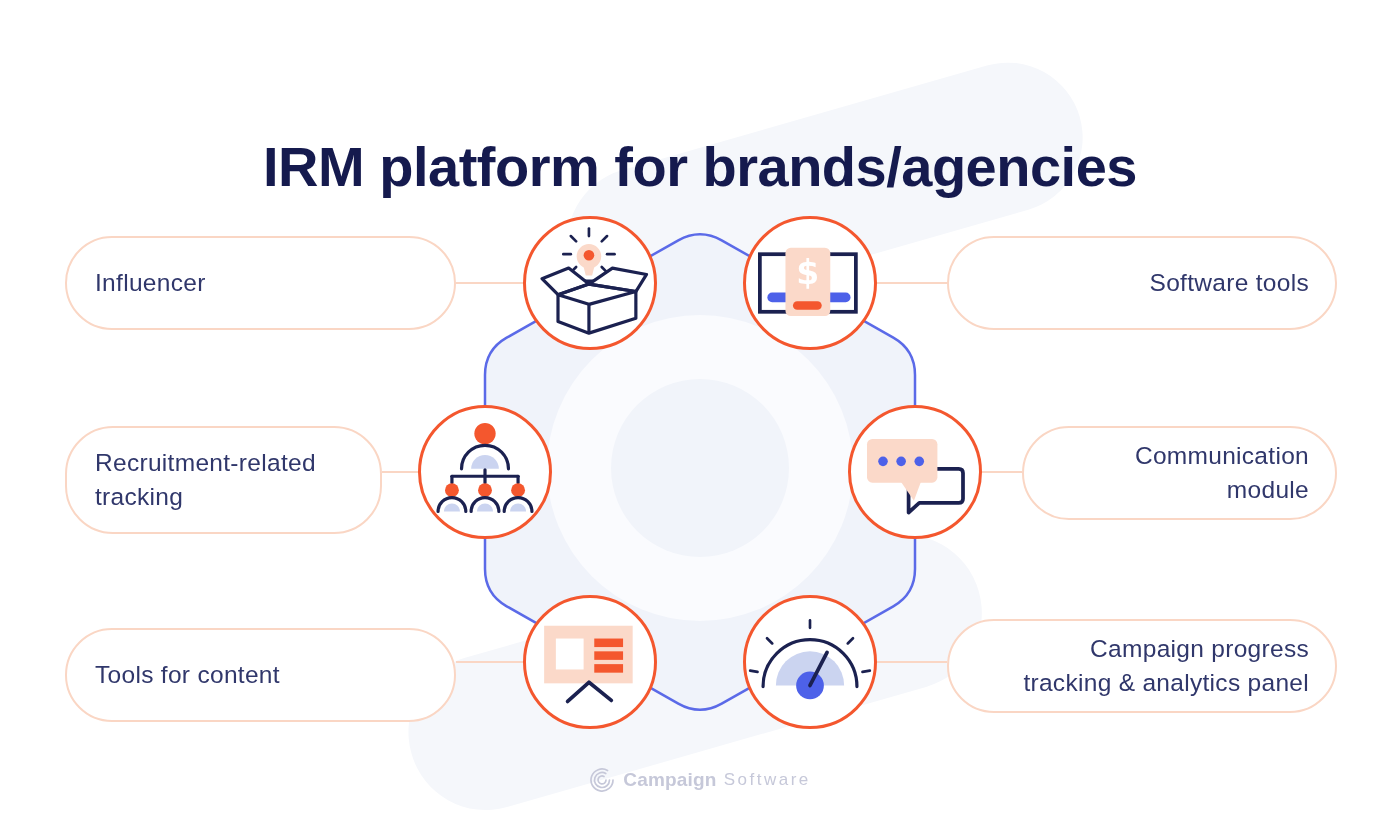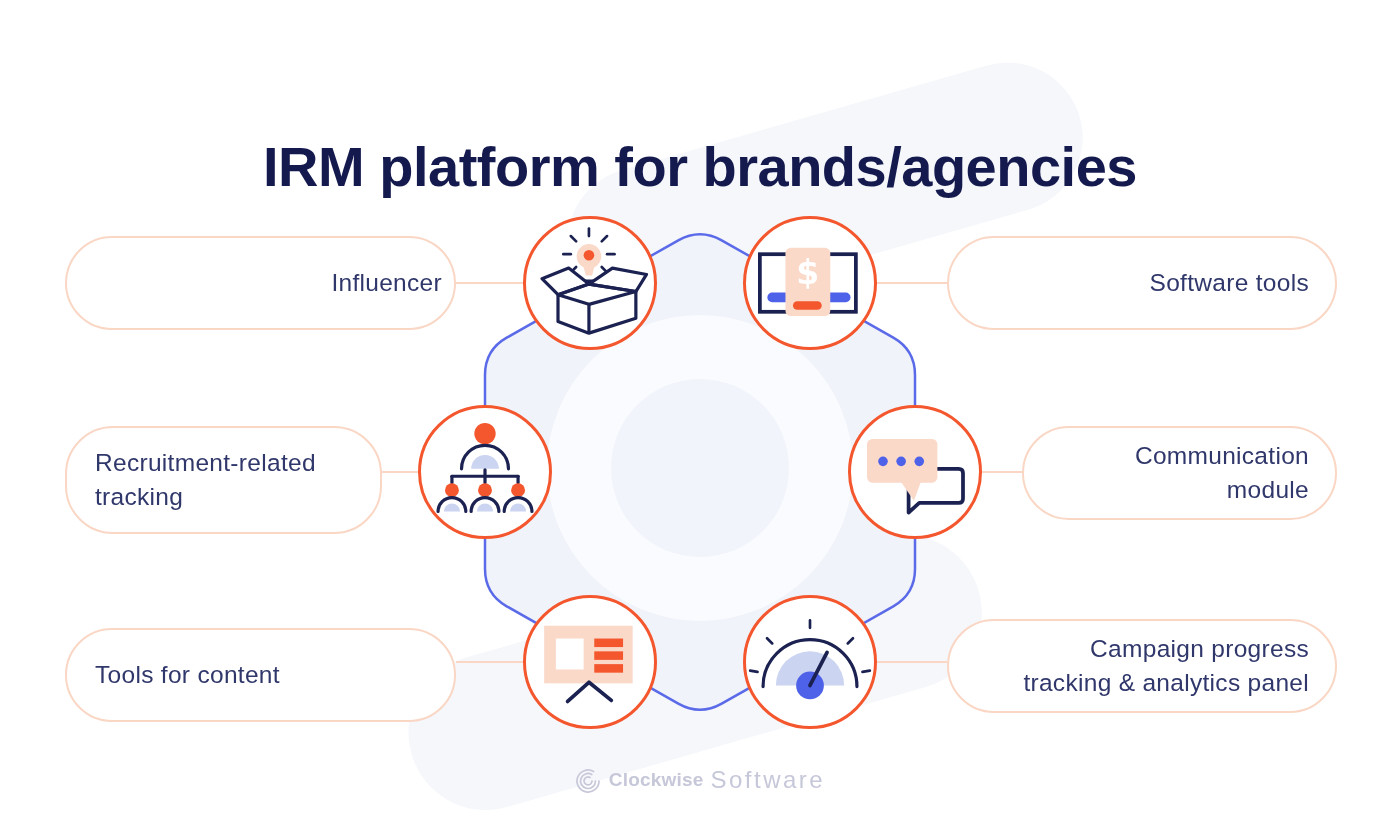--- a/index.html
+++ b/index.html
@@ -34,21 +34,21 @@
     background:#ffffff;
     display:flex;align-items:center;justify-content:center;
   }
   .icon-circle svg{display:block;}
   .footer{
     position:absolute;left:0;top:766px;width:1400px;
     display:flex;align-items:center;justify-content:center;gap:7px;
     color:#C6C8D9;
   }
   .footer .brand-bold{font-size:19px;font-weight:700;letter-spacing:0.2px;}
-  .footer .brand-light{font-size:24px;font-weight:400;letter-spacing:2.5px;}
+  .footer .brand-light{font-size:17px;font-weight:400;letter-spacing:2.5px;}
 </style>
 </head>
 <body>
 
 <svg class="layer" width="1400" height="836" viewBox="0 0 1400 836">
   <g>
     <rect x="560" y="115" width="530" height="150" rx="75" fill="#F5F7FB" transform="rotate(-16 825 190)"></rect>
     <rect x="400" y="595" width="590" height="155" rx="77" fill="#F5F7FB" transform="rotate(-16 695 672)"></rect>
   </g>
   <path d="M 678.3 240.3 Q 700 228 721.7 240.3 L 893.3 337.7 Q 915 350 915 375 L 915 569 Q 915 594 893.3 606.3 L 721.7 703.7 Q 700 716 678.3 703.7 L 506.7 606.3 Q 485 594 485 569 L 485 375 Q 485 350 506.7 337.7 Z" fill="#F0F3FA" stroke="#5B6AE8" stroke-width="2.5"></path>
@@ -59,21 +59,21 @@
     <line x1="873" y1="283" x2="947" y2="283"></line>
     <line x1="382" y1="472" x2="422" y2="472"></line>
     <line x1="978" y1="472" x2="1022" y2="472"></line>
     <line x1="456" y1="662" x2="527" y2="662"></line>
     <line x1="873" y1="662" x2="947" y2="662"></line>
   </g>
 </svg>
 
 <h1 class="title">IRM platform for brands/agencies</h1>
 
-<div class="pill left" style="left:65px;top:236px;width:391px;height:94px;align-items:flex-end;">
+<div class="pill left" style="left:65px;top:236px;width:391px;height:94px;">
   <span>Influencer</span>
 </div>
 <div class="pill right" style="left:947px;top:236px;width:390px;height:94px;">
   <span>Software tools</span>
   <span></span>
 </div>
 <div class="pill left" style="left:65px;top:426px;width:317px;height:108px;">
   <span>Recruitment-related</span>
   <span>tracking</span>
 </div>
@@ -193,15 +193,15 @@
 </div>
 
 <div class="footer">
   <svg width="27" height="27" viewBox="0 0 27 27">
     <g fill="none" stroke="#C6C8D9" stroke-width="1.7" stroke-linecap="round">
       <path d="M15 10.5 A4 4 0 1 0 17 14"></path>
       <path d="M16.75 7.5 A7.5 7.5 0 1 0 20.5 14"></path>
       <path d="M18.5 4.5 A11 11 0 1 0 24 14"></path>
     </g>
   </svg>
-  <span class="brand-bold">Clockwise</span>
+  <span class="brand-bold">Campaign</span>
   <span class="brand-light">Software</span>
 </div>
 
 </body></html>

